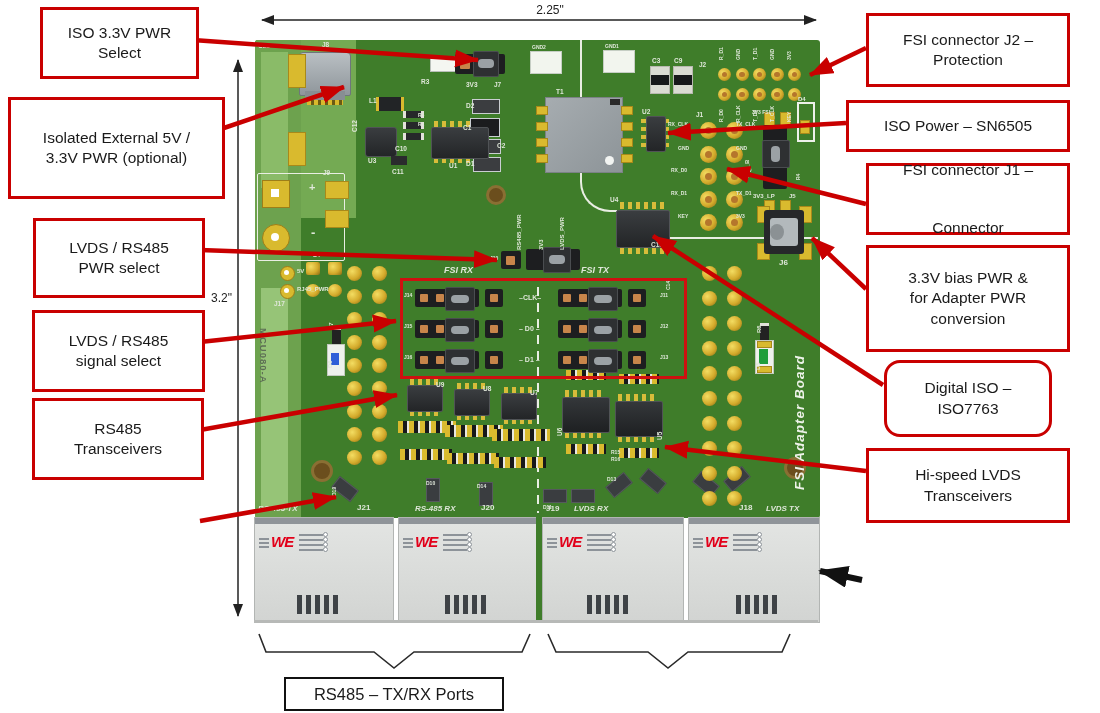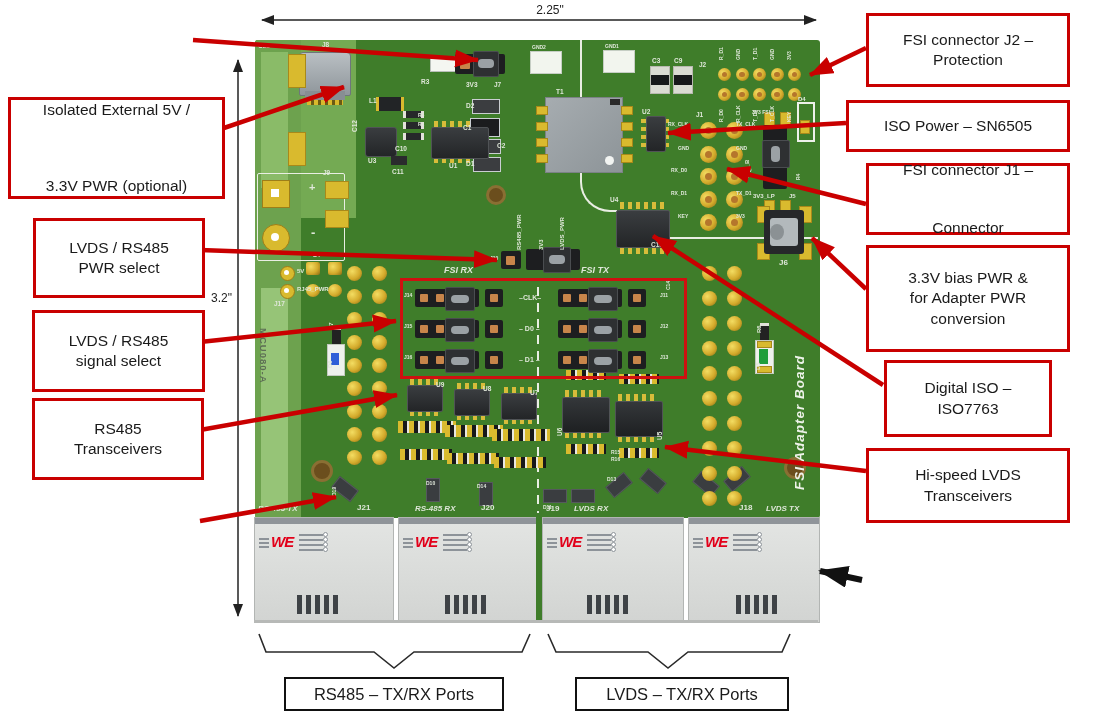--- a/index.html
+++ b/index.html
@@ -598,21 +598,25 @@
     <line x1="866" y1="289" x2="812" y2="238" stroke="#c90000" stroke-width="4.5" marker-end="url(#mr)"></line>
     <line x1="883" y1="385" x2="653" y2="236" stroke="#c90000" stroke-width="4.5" marker-end="url(#mr)"></line>
     <line x1="866" y1="471" x2="665" y2="447" stroke="#c90000" stroke-width="4.5" marker-end="url(#mr)"></line>
 
     <line x1="862" y1="580" x2="820" y2="571" stroke="#111" stroke-width="6" marker-end="url(#mb)"></line>
   </svg>
 
   <div class="dimlabel" style="left:515px;top:3px;width:70px;text-align:center;">2.25"</div>
   <div class="dimlabel" style="left:198px;top:291px;width:34px;text-align:right;">3.2"</div>
 
-  <div class="callout" style="left:8px;top:97px;width:211px;height:96px;justify-content:space-between;">
+  <div class="callout" style="left:40px;top:7px;width:153px;height:66px;">
+    <span>ISO 3.3V PWR</span>
+    <span>Select</span>
+  </div>
+  <div class="callout" style="left:8px;top:97px;width:211px;height:96px;">
     <span>Isolated External 5V /</span>
     <span>3.3V PWR (optional)</span>
   </div>
   <div class="callout" style="left:33px;top:218px;width:166px;height:74px;">
     <span>LVDS / RS485</span>
     <span>PWR select</span>
   </div>
   <div class="callout" style="left:32px;top:310px;width:167px;height:76px;">
     <span>LVDS / RS485</span>
     <span>signal select</span>
@@ -630,28 +634,25 @@
   </div>
   <div class="callout" style="left:866px;top:163px;width:198px;height:66px;gap:37px;">
     <span>FSI connector J1 –</span>
     <span>Connector</span>
   </div>
   <div class="callout" style="left:866px;top:245px;width:198px;height:101px;">
     <span>3.3V bias PWR &amp;</span>
     <span>for Adapter PWR</span>
     <span>conversion</span>
   </div>
-  <div class="callout" style="left:884px;top:360px;width:162px;height:71px;">
+  <div class="callout" style="left:884px;top:360px;width:162px;height:71px;border-radius:16px;">
     <span>Digital ISO –</span>
     <span>ISO7763</span>
   </div>
   <div class="callout" style="left:866px;top:448px;width:198px;height:69px;">
     <span>Hi-speed LVDS</span>
     <span>Transceivers</span>
   </div>
 
   <div class="portbox" style="left:284px;top:677px;width:216px;height:30px;">
     <span>RS485 – TX/RX Ports</span>
   </div>
-  <div class="portbox" style="left:575px;top:677px;width:210px;height:30px;">
-    <span>LVDS – TX/RX Ports</span>
-  </div>
 </div>
 
 </body></html>

